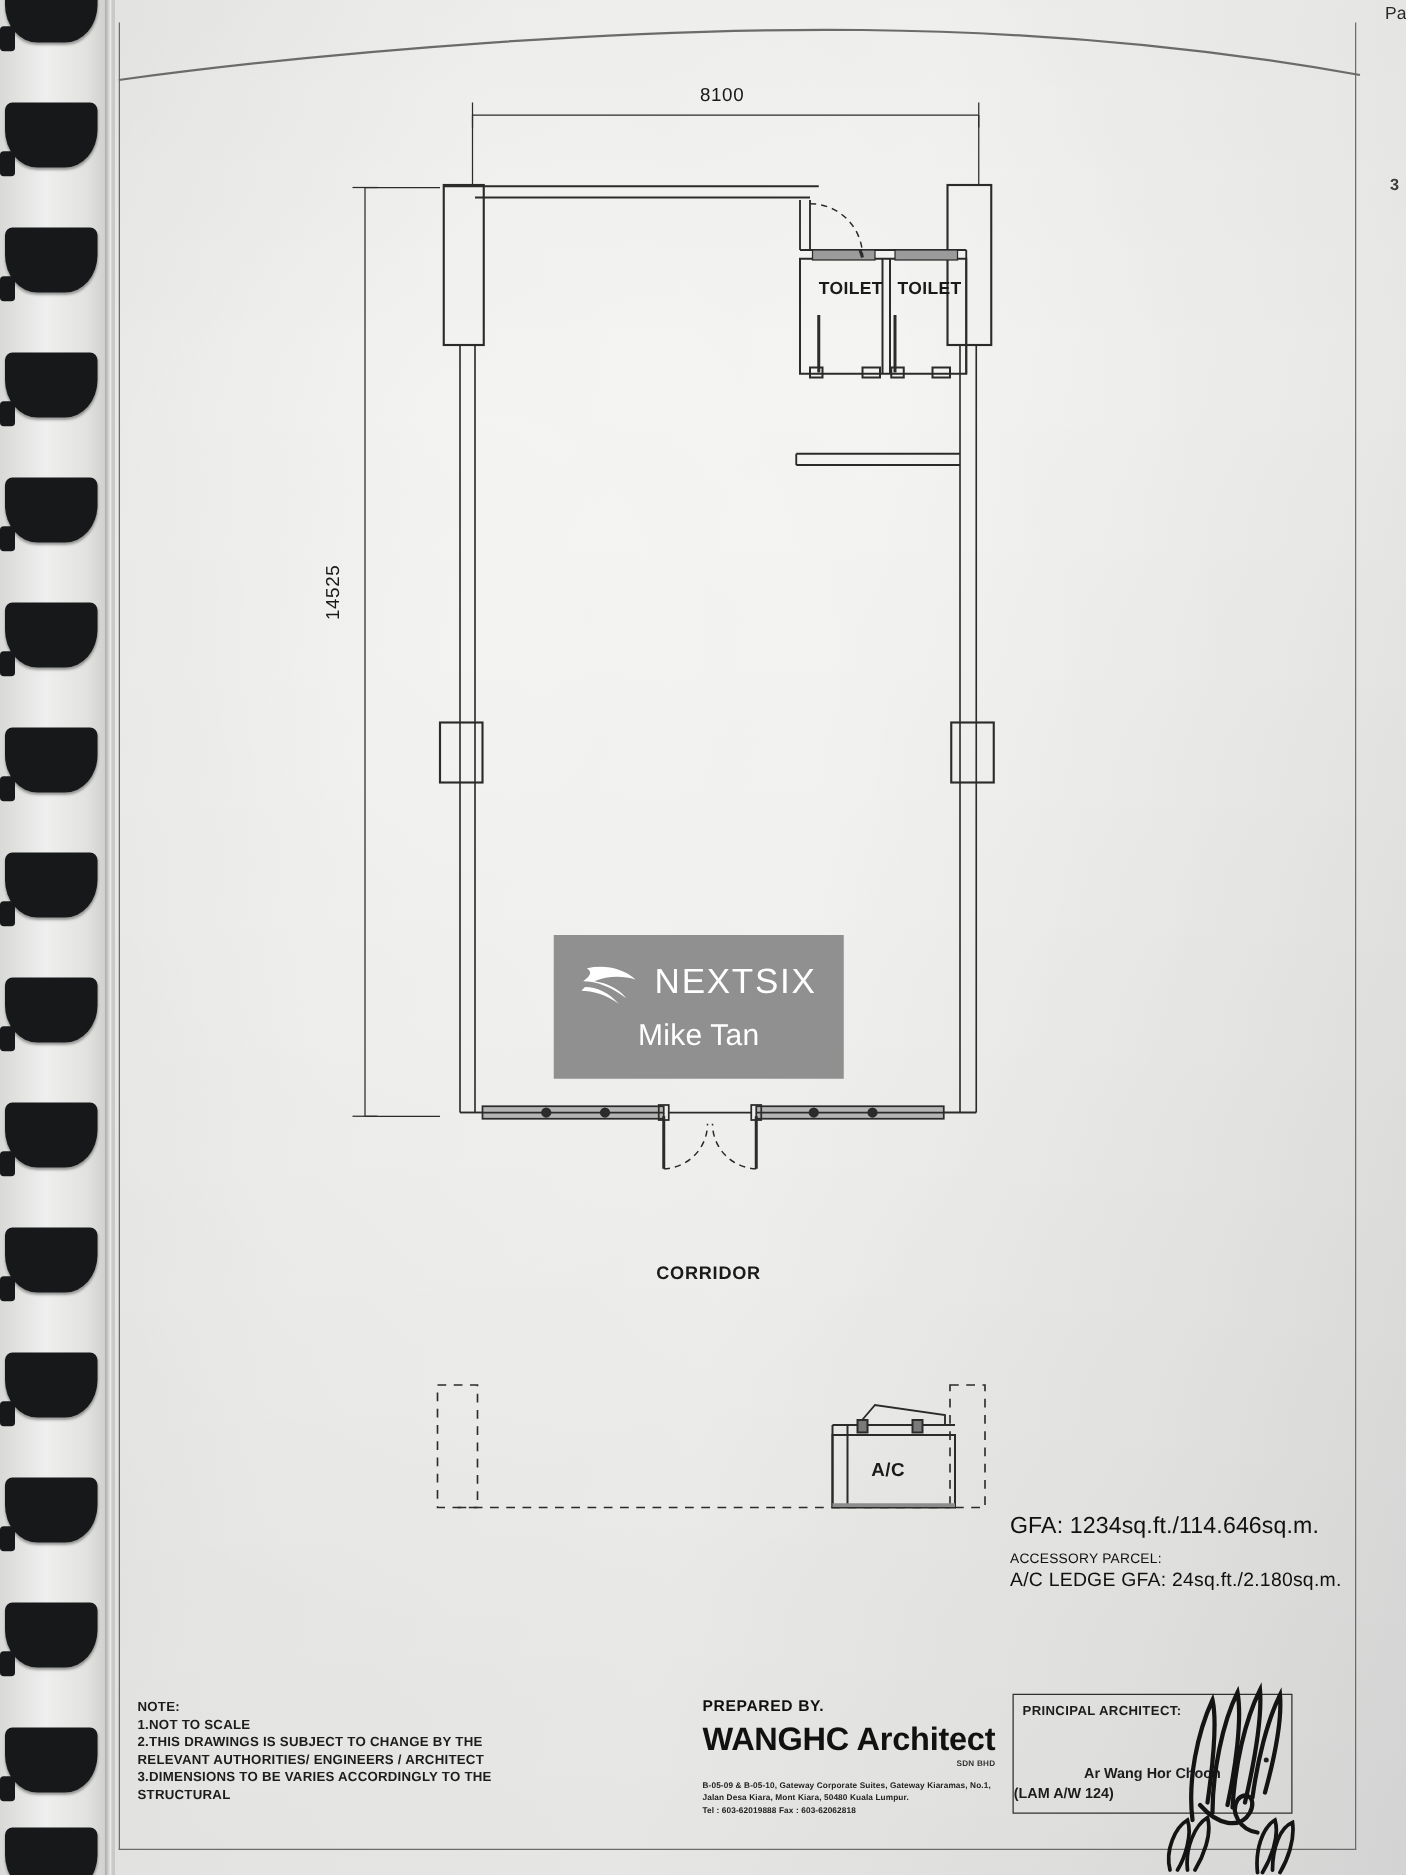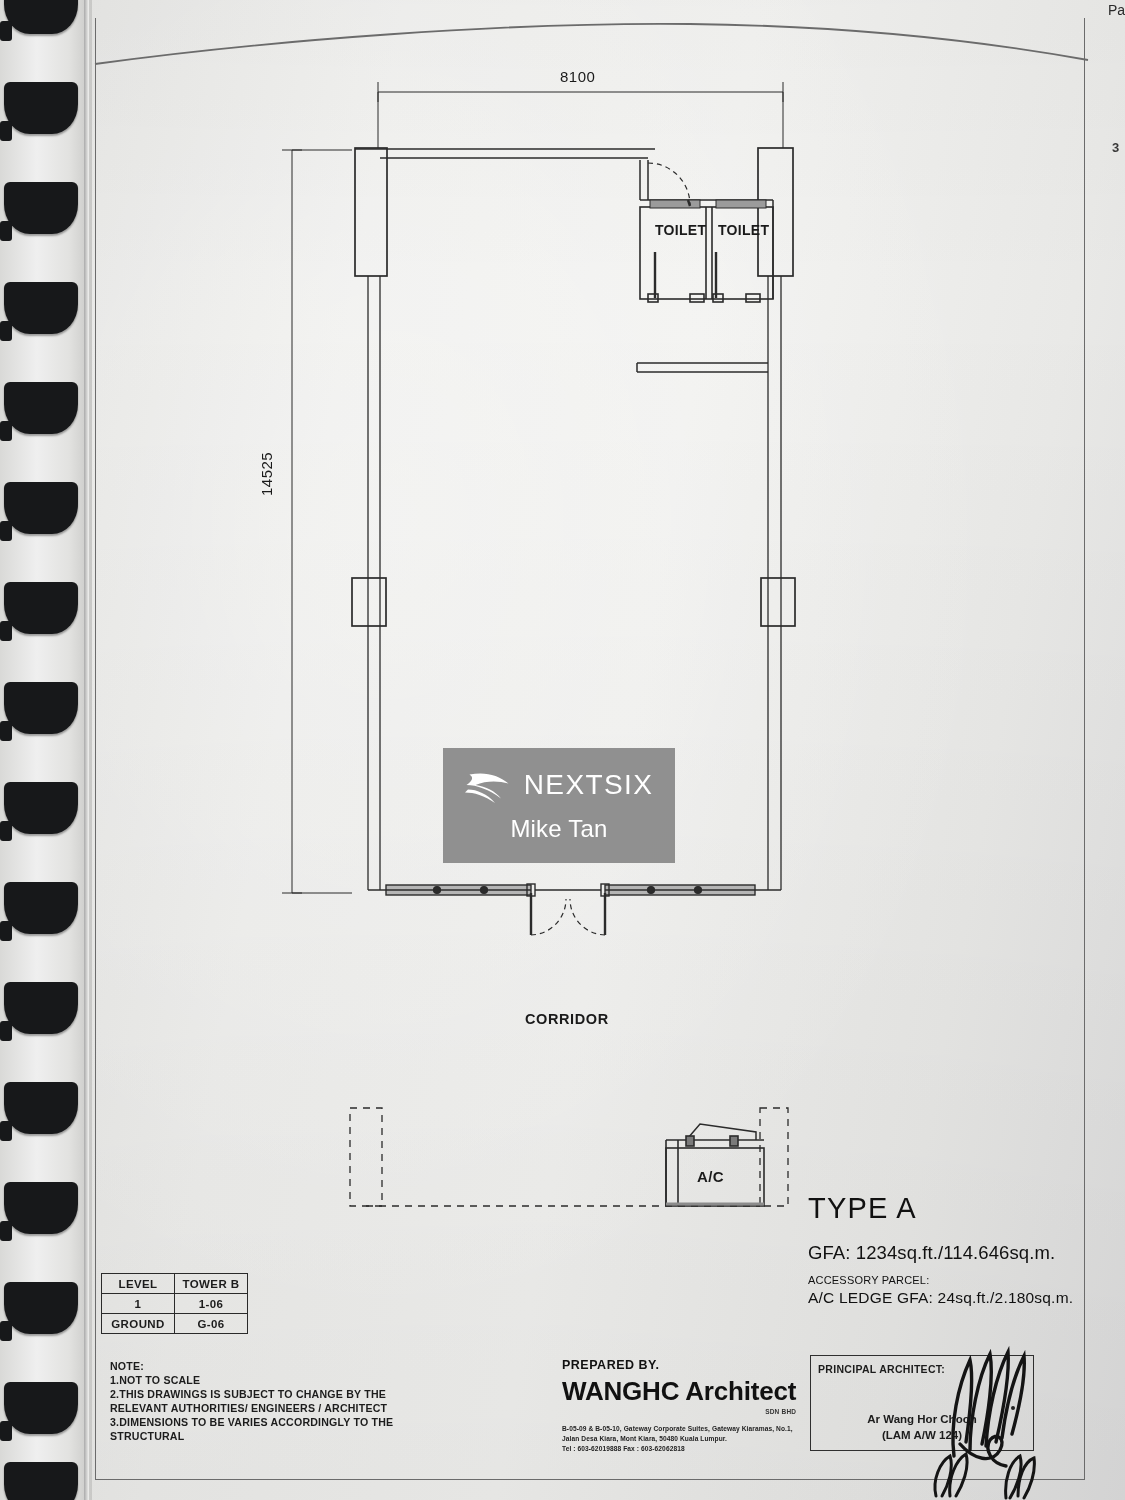--- a/index.html
+++ b/index.html
@@ -107,21 +107,21 @@
   .prepared-addr { font-size:6.6px; font-weight:700; line-height:1.5; margin-top:9px;
                    color:#222; letter-spacing:0.1px; }
 
   
   .pa-box { position:absolute; left:810px; top:1355px; width:224px; height:96px;
             border:1.3px solid #2f2f2f; }
   .pa-label { position:absolute; left:7px; top:7px; font-size:10.5px; font-weight:700;
               color:#1c1c1c; letter-spacing:0.3px; }
   .pa-name { position:absolute; left:0; right:0; top:57px; text-align:center;
              font-size:11.5px; font-weight:700; color:#1c1c1c; }
-  .pa-lam { position:absolute; left:0; right:0; top:73px; text-align:center;
+  .pa-lam { position:absolute; left:0; right:0; top:73px; 
             font-size:11.5px; font-weight:700; color:#1c1c1c; }
   .pa-dot { position:absolute; right:18px; top:50px; width:4px; height:4px;
             background:#222; border-radius:50%; }
 
   
   .corner-text { position:absolute; left:1108px; top:2px; font-size:14px;
                  font-weight:400; color:#2a2a2a; }
   .corner-num { position:absolute; left:1112px; top:140px; font-size:13px;
                 font-weight:700; color:#3a3a3a; }
 
@@ -291,42 +291,25 @@
       <svg class="wm-mark" viewBox="0 0 64 56">
         <path d="M6,14 C26,10 44,14 58,26 C44,22 28,22 14,28 C28,30 40,36 48,46 C32,34 16,28 2,28 C10,22 12,18 6,14 Z" fill="#ffffff"></path>
         <path d="M4,34 C16,34 30,40 40,52 C26,42 12,38 0,38 Z" fill="#ffffff"></path>
       </svg>
       <div class="wm-text">NEXTSIX</div>
     </div>
     <div class="wm-user">Mike Tan</div>
   </div>
 
   <div class="type-block">
-    <div class="type-title">TYPE A</div>
     <div class="gfa">GFA: 1234sq.ft./114.646sq.m.</div>
     <div class="acc-title">ACCESSORY PARCEL:</div>
     <div class="acc-val">A/C LEDGE GFA: 24sq.ft./2.180sq.m.</div>
   </div>
 
-  <table class="level-table">
-    <tbody>
-      <tr>
-        <th>LEVEL</th>
-        <th>TOWER B</th>
-      </tr>
-      <tr>
-        <td>1</td>
-        <td>1-06</td>
-      </tr>
-      <tr>
-        <td>GROUND</td>
-        <td>G-06</td>
-      </tr>
-    </tbody>
-  </table>
 
   <div class="note">
     <div>NOTE:</div>
     <div>1.NOT TO SCALE</div>
     <div>2.THIS DRAWINGS IS SUBJECT TO CHANGE BY THE</div>
     <div>RELEVANT AUTHORITIES/ ENGINEERS / ARCHITECT</div>
     <div>3.DIMENSIONS TO BE VARIES ACCORDINGLY TO THE</div>
     <div>STRUCTURAL</div>
   </div>
 

